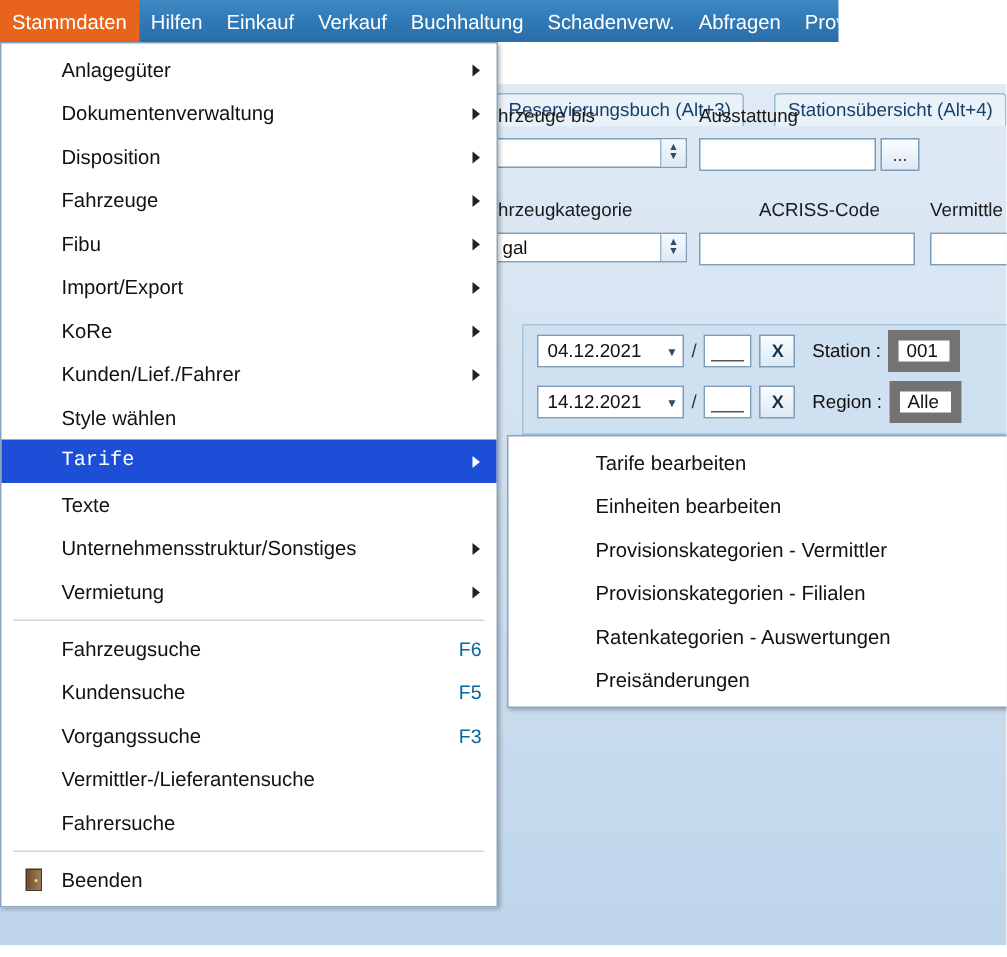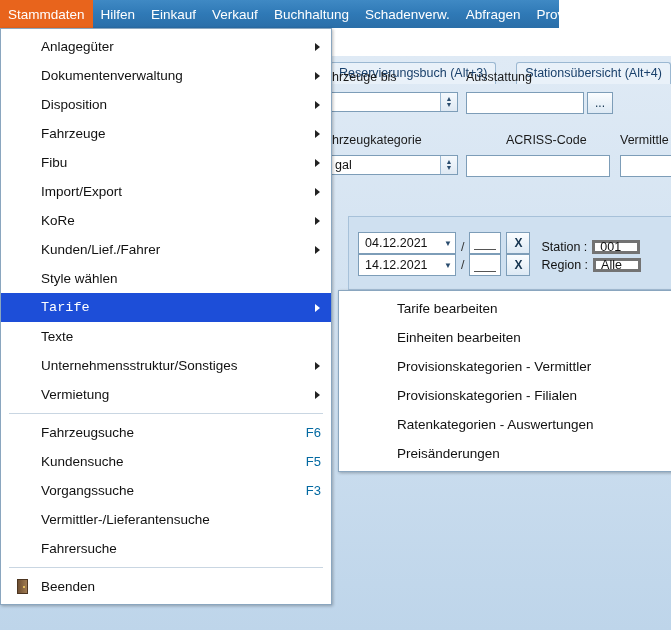--- a/index.html
+++ b/index.html
@@ -184,23 +184,23 @@
     border: 1px solid #7d9db8;
     box-sizing: border-box;
     display: flex;
     align-items: center;
     justify-content: center;
     font-weight: bold;
     font-size: 12px;
     color: #14334f;
   }
   .valbox {
-    height: 14px;
-    background: #ffffff;
-    border: 3px solid #737373;
+    height: 28px;
+    background: #ffffff;
+    border: 7px solid #737373;
     box-sizing: border-box;
     display: flex;
     align-items: center;
     padding-left: 5px;
     font-size: 12.5px;
     color: #111;
   }
 
   
   .dropdown {
@@ -311,21 +311,21 @@
 
   <div class="combo" style="left:330px; top:127px; width:128px;">
     <span>gal</span>
     <span class="spin">▲<br>▼</span>
   </div>
   <div class="textbox" style="left:466px; top:127px; width:144px;"></div>
   <div class="textbox" style="left:620px; top:127px; width:60px;"></div>
 
   <div class="date-group" style="left:348px; top:188px; width:323px; height:72px;"></div>
 
-  <div class="dateline" style="left:358px; top:204px;align-items:flex-end;">
+  <div class="dateline" style="left:358px; top:192px;">
     <div class="datebox">
       <span>04.12.2021</span>
       <span class="caret">▼</span>
     </div>
     <span class="slash">/</span>
     <div class="smallbox">
         <div class="underline"></div>
       </div>
     <div class="xbtn">X</div>
     <span style="margin-left:6px;">Station :</span>

